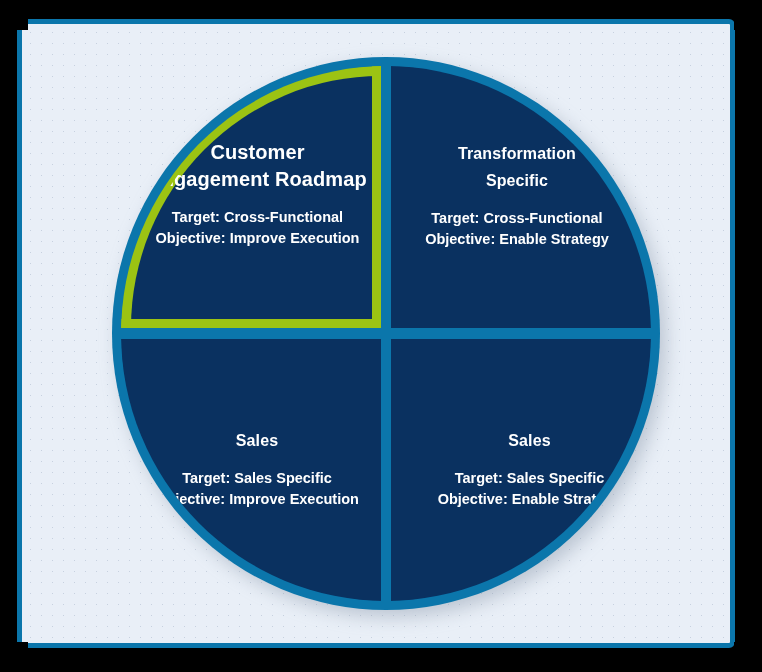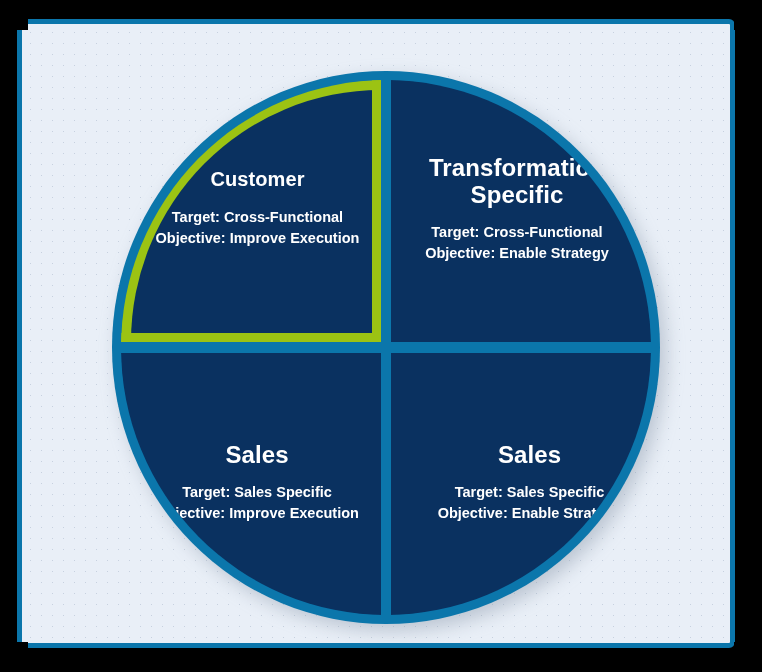--- a/index.html
+++ b/index.html
@@ -36,21 +36,21 @@
       radial-gradient(circle, rgba(120,140,170,0.30) 0.8px, rgba(0,0,0,0) 0.9px);
     background-size: 11px 11px;
     background-position: 3px 3px;
     overflow: hidden;
   }
 
   
   .wheel {
     position: absolute;
     left: 90px;
-    top: 47px;
+    top: 33px;
     width: 548px;
     height: 553px;
   }
 
   
   .wheel-shadow {
     position: absolute;
     left: 6px;
     top: 7px;
     width: 548px;
@@ -103,21 +103,21 @@
   .q-br { left: 270px; top: 273px; border-bottom-right-radius: 260px 262px; padding-left: 25px; }
 
   
   .q-tl {
     border: 10px solid #9cc313;
     border-right-width: 9px;
     border-bottom-width: 9px;
   }
 
   .q-title {
-    font-size: 24px;
+    font-size: 16px;
     font-weight: bold;
     line-height: 27px;
     letter-spacing: 0.1px;
     margin: 0;
     padding: 0 10px;
   }
   .q-sub {
     margin-top: 14px;
     font-size: 14.5px;
     font-weight: bold;
@@ -152,20 +152,21 @@
 
       <div class="wheel-shadow"></div>
       <div class="ring"></div>
 
       <div class="disc">
 
         <div class="quad q-tl">
           <div class="q-body">
             <div class="q-title">
               <span>Customer</span><br>
+              <span>Engagement Roadmap</span>
             </div>
             <div class="q-sub">
               <span>Target: Cross-Functional</span><br>
               <span>Objective: Improve Execution</span>
             </div>
           </div>
         </div>
 
         <div class="quad q-tr">
           <div class="q-body">

